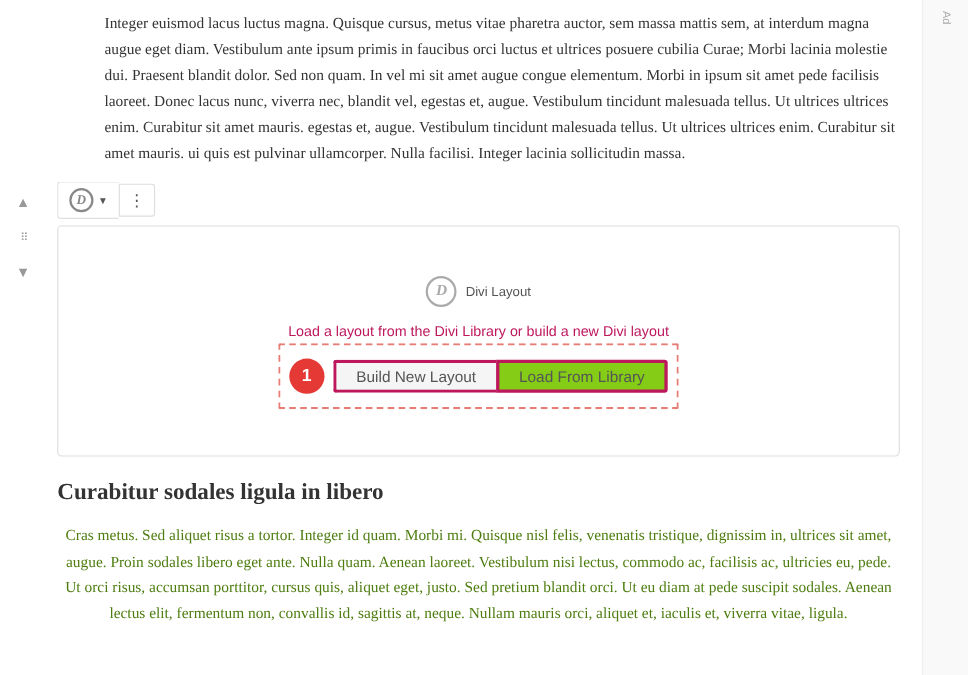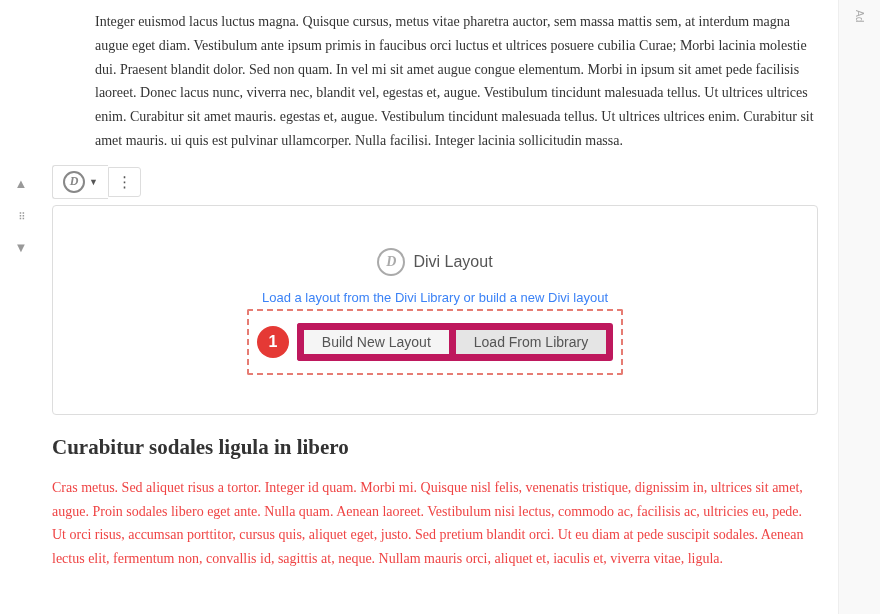--- a/index.html
+++ b/index.html
@@ -125,28 +125,28 @@
       display: flex;
       align-items: center;
       justify-content: center;
       font-style: italic;
       font-weight: bold;
       font-size: 14px;
       color: #aaa;
       font-family: serif;
     }
     .divi-layout-title {
-      font-size: 16px;
+      font-size: 12px;
       font-weight: 500;
       color: #555;
       font-family: Arial, sans-serif;
     }
     .divi-layout-subtitle {
       font-size: 13px;
-      color: #3b82f6;
+      color: #be185d;
       margin-bottom: 18px;
       font-family: Arial, sans-serif;
     }
     
     .divi-buttons-wrapper {
       position: relative;
       display: flex;
       align-items: center;
       gap: 0;
     }
@@ -175,46 +175,47 @@
       margin-right: 8px;
       font-family: Arial, sans-serif;
       flex-shrink: 0;
     }
     
     .layout-btn {
       padding: 4px 18px;
       font-size: 14px;
       cursor: pointer;
       font-family: Arial, sans-serif;
-      border: 7px solid #be185d;
+      border: 3px solid #be185d;
     }
     .layout-btn-build {
       background: #f5f5f5;
       color: #555;
       border-radius: 3px 0 0 3px;
       border-right: none;
     }
     .layout-btn-load {
-      background: #e5e5e5;
+      background: #84cc16;
       color: #555;
       border-radius: 0 3px 3px 0;
     }
     
     .section-heading {
       font-size: 21px;
       font-weight: bold;
       color: #333;
       margin-bottom: 16px;
       font-family: Georgia, serif;
     }
     
     .bottom-text {
       font-size: 14px;
       line-height: 1.7;
-      color: #ef4444;
+      color: #4d7c0f;
+      text-align: center;
     }
     
     .right-sidebar {
       width: 42px;
       background: #f9f9f9;
       border-left: 1px solid #eee;
       display: flex;
       flex-direction: column;
       align-items: center;
       padding-top: 10px;

